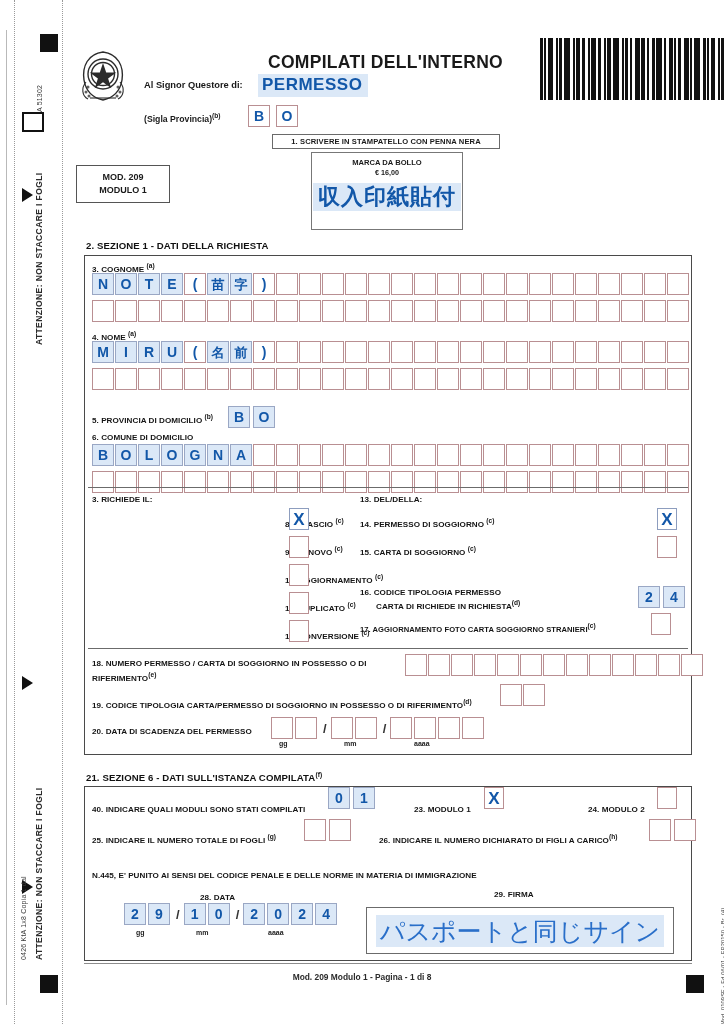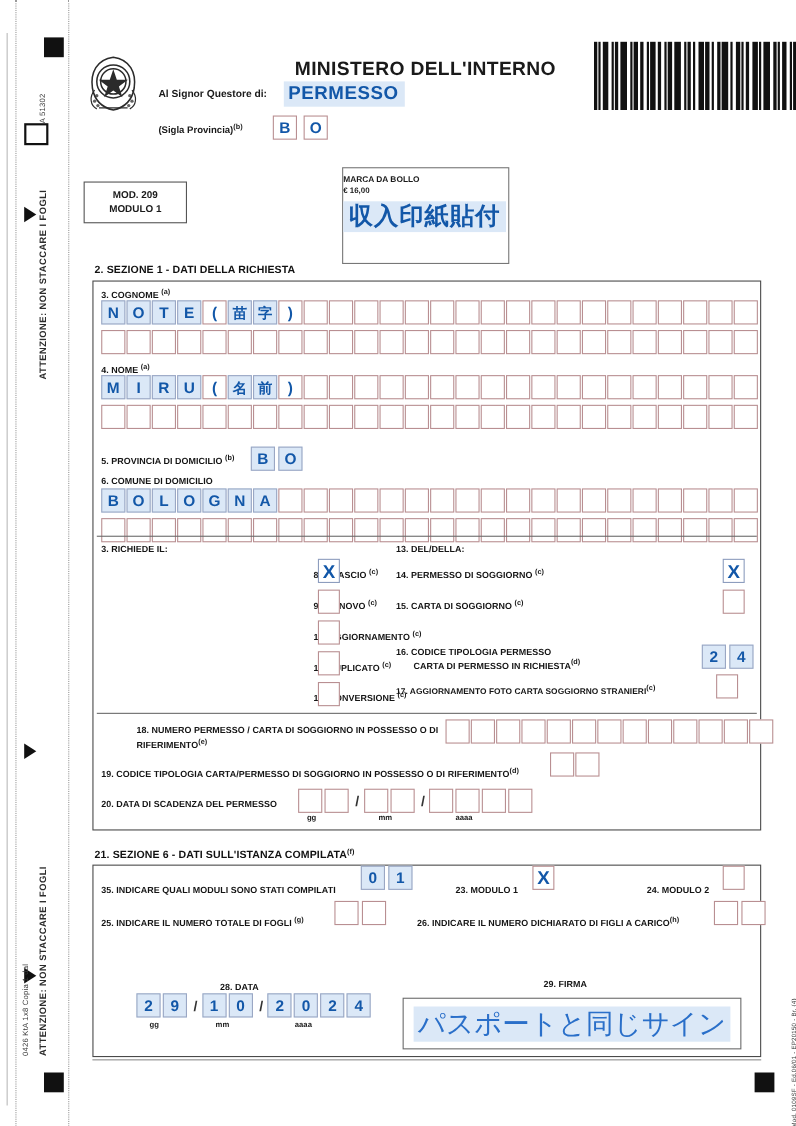--- a/index.html
+++ b/index.html
@@ -97,22 +97,22 @@
   
   .modbox {
     position: absolute; left: 76px; top: 165px; width: 94px; height: 38px;
     border: 1px solid #555; background: #fff;
     display: flex; flex-direction: column; align-items: center; justify-content: center;
     font-size: 9px; font-weight: bold; color: #1a1a1a; line-height: 13px;
   }
 
   
   .bollo {
-    position: absolute; left: 311px; top: 152px; width: 152px; height: 88px;
-    border: 1px solid #777; background: #fff; text-align: left; padding-top: 5px;
+    position: absolute; left: 311px; top: 152px; width: 152px; height: 78px;
+    border: 1px solid #777; background: #fff; text-align: center; padding-top: 5px;
   }
   .bollo .t1 { font-size: 7.6px; font-weight: bold; color: #1a1a1a; }
   .bollo .t2 { font-size: 7.2px; font-weight: bold; color: #1a1a1a; margin-top: 1px; }
   .bollo .jp {
     margin: 6px auto 0; display: inline-block;
     font-size: 22px; color: #1257a8; font-weight: bold;
     background: #dbe8f7; padding: 1px 5px; letter-spacing: 1px; line-height: 26px;
   }
 
   
@@ -217,21 +217,21 @@
         <circle cx="12" cy="41" r="1.5"></circle>
           <circle cx="10" cy="46" r="1.5"></circle>
         <circle cx="13" cy="50" r="1.5"></circle>
           <circle cx="42" cy="41" r="1.5"></circle>
         <circle cx="44" cy="46" r="1.5"></circle>
           <circle cx="41" cy="50" r="1.5"></circle>
       </g>
     </svg>
   </div>
 
-  <div class="ministero">MINISTERO DELL'INTERNO</div>
+  <div class="ministero">COMPILATI DELL'INTERNO</div>
   <div class="questore-lbl">Al Signor Questore di:</div>
   <div class="questore-val">PERMESSO</div>
   <div class="sigla-lbl">
     <span>(Sigla Provincia)</span><span class="sup" style="font-size:6.6px;vertical-align:super">(b)</span>
   </div>
   <div class="sigla-boxes" id="sigla-cells">
       <div class="cell" style="margin-right: 3px;">B</div>
       <div class="cell" style="margin-right: 3px;">O</div>
     </div>
 
@@ -266,20 +266,21 @@
       <i style="width: 5px; margin-right: 1px;"></i>
       <i style="width: 2px; margin-right: 2px;"></i>
       <i style="width: 6px; margin-right: 3px;"></i>
       <i style="width: 3px; margin-right: 1px;"></i>
       <i style="width: 2px; margin-right: 2px;"></i>
       <i style="width: 4px; margin-right: 3px;"></i>
       <i style="width: 2px; margin-right: 1px;"></i>
       <i style="width: 5px; margin-right: 2px;"></i>
     </div>
 
+  <div class="instruct">1. SCRIVERE IN STAMPATELLO CON PENNA NERA</div>
 
   <div class="modbox">
     <div>MOD. 209</div>
     <div>MODULO 1</div>
   </div>
 
   <div class="bollo">
     <div class="t1">MARCA DA BOLLO</div>
     <div class="t2">€ 16,00</div>
     <div class="jp">収入印紙貼付</div>
@@ -495,35 +496,35 @@
 
   <div id="right-options">
       <div class="fl" style="left: 360px; top: 517px;"><span>14. PERMESSO DI SOGGIORNO </span><span class="sup">(c)</span></div>
       <div class="chk on" style="position: absolute; left: 657px; top: 508px;">X</div>
       <div class="fl" style="left: 360px; top: 545px;"><span>15. CARTA DI SOGGIORNO </span><span class="sup">(c)</span></div>
       <div class="chk" style="position: absolute; left: 657px; top: 536px;"></div>
     </div>
 
   <div class="fl" style="left:360px; top:588px; line-height:10px;">
     <span>16. CODICE TIPOLOGIA PERMESSO</span><br>
-    <span style="display:inline-block;padding-left:16px">CARTA DI PERMESSO IN RICHIESTA</span><span class="sup">(d)</span>
+    <span style="display:inline-block;padding-left:16px">CARTA DI RICHIEDE IN RICHIESTA</span><span class="sup">(d)</span>
   </div>
   <div class="cells" id="item16-cells" style="left:638px; top:586px;">
       <div class="cell f" style="margin-right: 3px;">2</div>
       <div class="cell f" style="margin-right: 3px;">4</div>
     </div>
 
   <div class="fl sm" style="left:360px; top:622px;">
     <span>17. AGGIORNAMENTO FOTO CARTA SOGGIORNO STRANIERI</span><span class="sup">(c)</span>
   </div>
   <div class="chk" id="item17-chk" style="position:absolute; left:651px; top:613px;"></div>
 
   <div class="divider" style="left:88px; top:648px; width:600px;"></div>
 
-  <div class="fl" style="left:92px; top:658px; line-height:11px;margin-left:32px;">
+  <div class="fl" style="left:92px; top:658px; line-height:11px;">
     <span>18. NUMERO PERMESSO / CARTA DI SOGGIORNO IN POSSESSO O DI</span><br>
     <span>RIFERIMENTO</span><span class="sup">(e)</span>
   </div>
   <div class="cells" id="item18-cells" style="left:405px; top:654px;">
       <div class="cell"></div>
       <div class="cell"></div>
       <div class="cell"></div>
       <div class="cell"></div>
       <div class="cell"></div>
       <div class="cell"></div>
@@ -559,21 +560,21 @@
     </div>
   <div class="dlbl" style="left:279px; top:740px;">gg</div>
   <div class="dlbl" style="left:344px; top:740px;">mm</div>
   <div class="dlbl" style="left:414px; top:740px;">aaaa</div>
 
   <div class="sec-head" style="left:86px; top:771px;">
     <span>21. SEZIONE 6 - DATI SULL'ISTANZA COMPILATA</span><span style="font-size:6.6px;vertical-align:super">(f)</span>
   </div>
   <div class="panel panel-2"></div>
 
-  <div class="fl" style="left:92px; top:805px;">35. INDICARE QUALI MODULI SONO STATI COMPILATI</div>
+  <div class="fl" style="left:92px; top:805px;">40. INDICARE QUALI MODULI SONO STATI COMPILATI</div>
   <div class="cells" id="item22-cells" style="left:328px; top:787px;">
       <div class="cell f" style="margin-right: 3px;">0</div>
       <div class="cell f" style="margin-right: 3px;">1</div>
     </div>
 
   <div class="fl" style="left:414px; top:805px;">23. MODULO 1</div>
   <div class="chk" id="item23-chk" style="position:absolute; left:484px; top:787px;">X</div>
 
   <div class="fl" style="left:588px; top:805px;">24. MODULO 2</div>
   <div class="chk" id="item24-chk" style="position:absolute; left:657px; top:787px;"></div>
@@ -589,20 +590,21 @@
   <div class="fl" style="left:379px; top:833px;">
     <span>26. INDICARE IL NUMERO DICHIARATO DI FIGLI A CARICO</span><span class="sup">(h)</span>
   </div>
   <div class="cells" id="item26-cells" style="left:649px; top:819px;">
       <div class="cell" style="margin-right: 3px;"></div>
       <div class="cell" style="margin-right: 3px;"></div>
     </div>
 
   <div class="fl" style="left:92px; top:858px; line-height:12px; font-size:8.1px;">
     <br>
+    <span>N.445, E' PUNITO AI SENSI DEL CODICE PENALE E DELLE NORME IN MATERIA DI IMMIGRAZIONE</span>
   </div>
 
   <div class="fl" style="left:200px; top:893px;">28. DATA</div>
   <div class="cells" id="item28-cells" style="left:124px; top:903px;">
       <div class="cell f" style="margin-right: 2px;">2</div>
       <div class="cell f" style="margin-right: 2px;">9</div>
       <div class="slash">/</div>
       <div class="cell f" style="margin-right: 2px;">1</div>
       <div class="cell f" style="margin-right: 2px;">0</div>
       <div class="slash">/</div>
@@ -614,13 +616,14 @@
   <div class="dlbl" style="left:136px; top:929px;">gg</div>
   <div class="dlbl" style="left:196px; top:929px;">mm</div>
   <div class="dlbl" style="left:268px; top:929px;">aaaa</div>
 
   <div class="fl" style="left:494px; top:890px;">29. FIRMA</div>
   <div class="firma-box">
     <span>パスポートと同じサイン</span>
   </div>
 
   <div class="hr-bottom"></div>
+  <div class="footer">Mod. 209 Modulo 1 - Pagina - 1 di 8</div>
 </div>
 
 </body></html>

